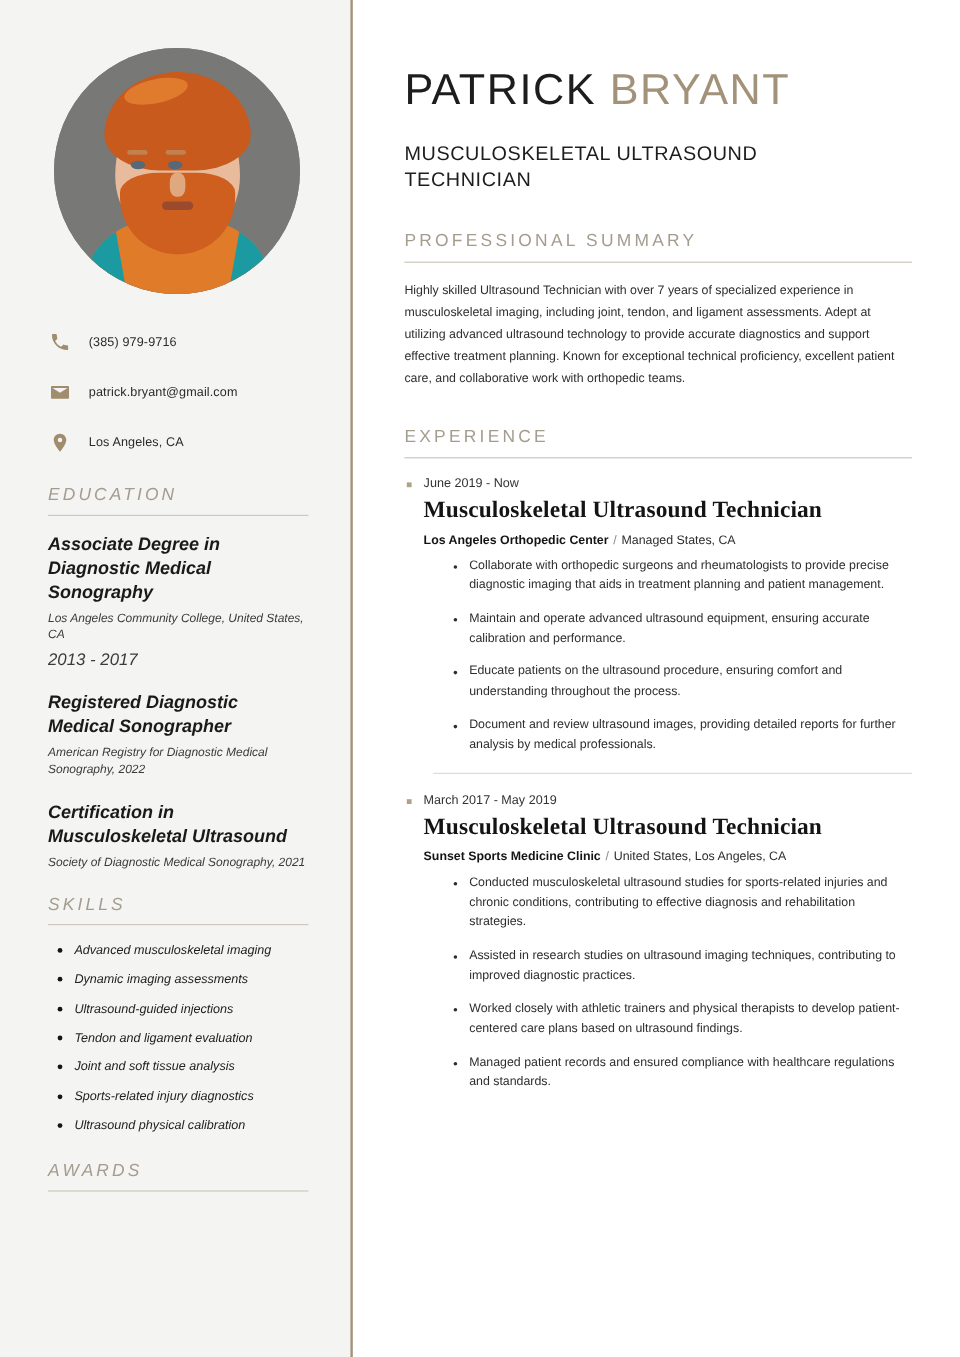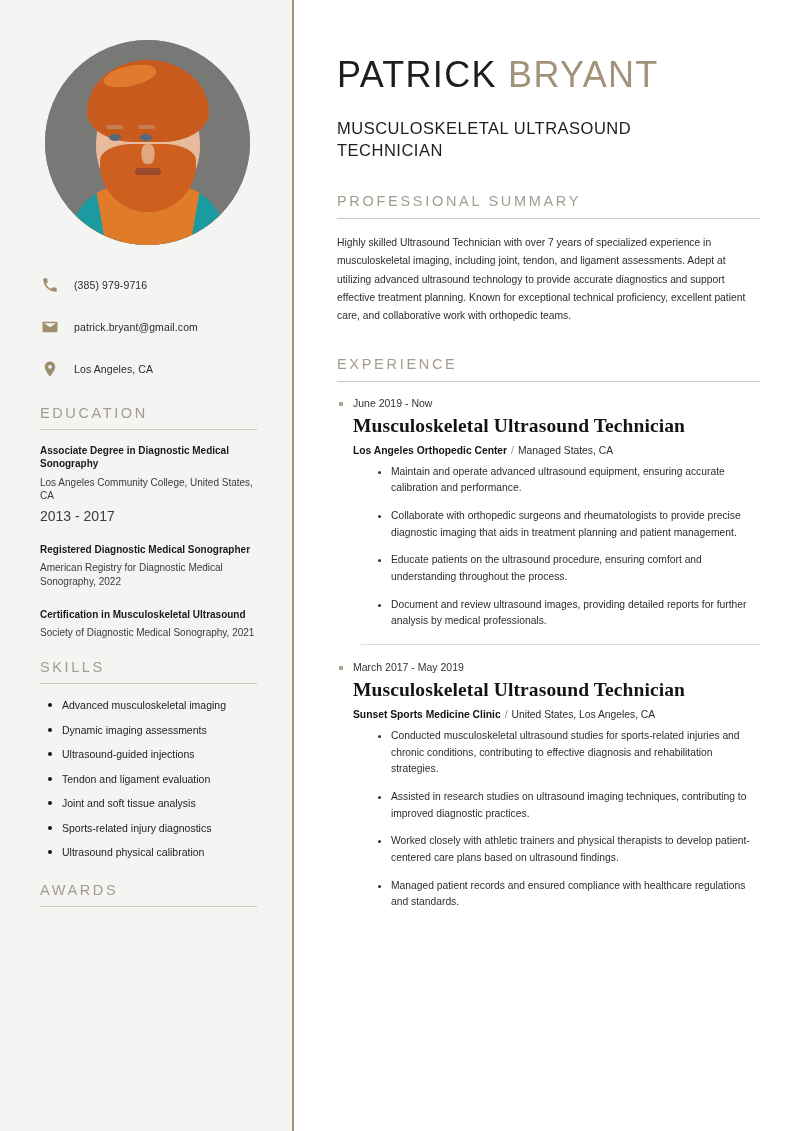--- a/index.html
+++ b/index.html
@@ -183,37 +183,37 @@
     color: #a08d6e;
   }
   .contact-icon svg { display: block; fill: #a08d6e; }
   .contact-text {
     font-size: 10.5px;
     color: #2b2b2b;
     letter-spacing: .1px;
   }
 
   
-  .side-section { margin-bottom: 8px; }
+  .side-section { margin-bottom: 8px; font-style: italic; }
   .side-heading {
     font-size: 14.5px;
     letter-spacing: 2.6px;
     color: #a49c8e;
     font-weight: 400;
     padding-bottom: 8px;
   }
   .side-rule {
     height: 1px;
     background: #cdc8bd;
     margin-bottom: 14px;
   }
 
   .edu-item { margin-bottom: 19px; }
   .edu-title {
-    font-size: 10px;
+    font-size: 15px;
     font-weight: bold;
     color: #1a1a1a;
     line-height: 1.33;
     margin-bottom: 5px;
   }
   .edu-org {
     font-size: 10px;
     color: #3b3b3b;
     line-height: 1.38;
     margin-bottom: 5px;
@@ -467,22 +467,22 @@
       <div class="main-heading">EXPERIENCE</div>
       <div class="main-rule"></div>
 
       <div class="exp-block">
         <div class="exp-date">June 2019 - Now</div>
         <div class="exp-title">Musculoskeletal Ultrasound Technician</div>
         <div class="exp-company">
           <span class="org">Los Angeles Orthopedic Center</span><span class="sep">/</span><span>Managed States, CA</span>
         </div>
         <ul class="exp-bullets">
+          <li>Collaborate with orthopedic surgeons and rheumatologists to provide precise diagnostic imaging that aids in treatment planning and patient management.</li>
           <li>Maintain and operate advanced ultrasound equipment, ensuring accurate calibration and performance.</li>
-          <li>Collaborate with orthopedic surgeons and rheumatologists to provide precise diagnostic imaging that aids in treatment planning and patient management.</li>
           <li>Educate patients on the ultrasound procedure, ensuring comfort and understanding throughout the process.</li>
           <li>Document and review ultrasound images, providing detailed reports for further analysis by medical professionals.</li>
         </ul>
       </div>
 
       <div class="exp-sep"></div>
 
       <div class="exp-block">
         <div class="exp-date">March 2017 - May 2019</div>
         <div class="exp-title">Musculoskeletal Ultrasound Technician</div>

